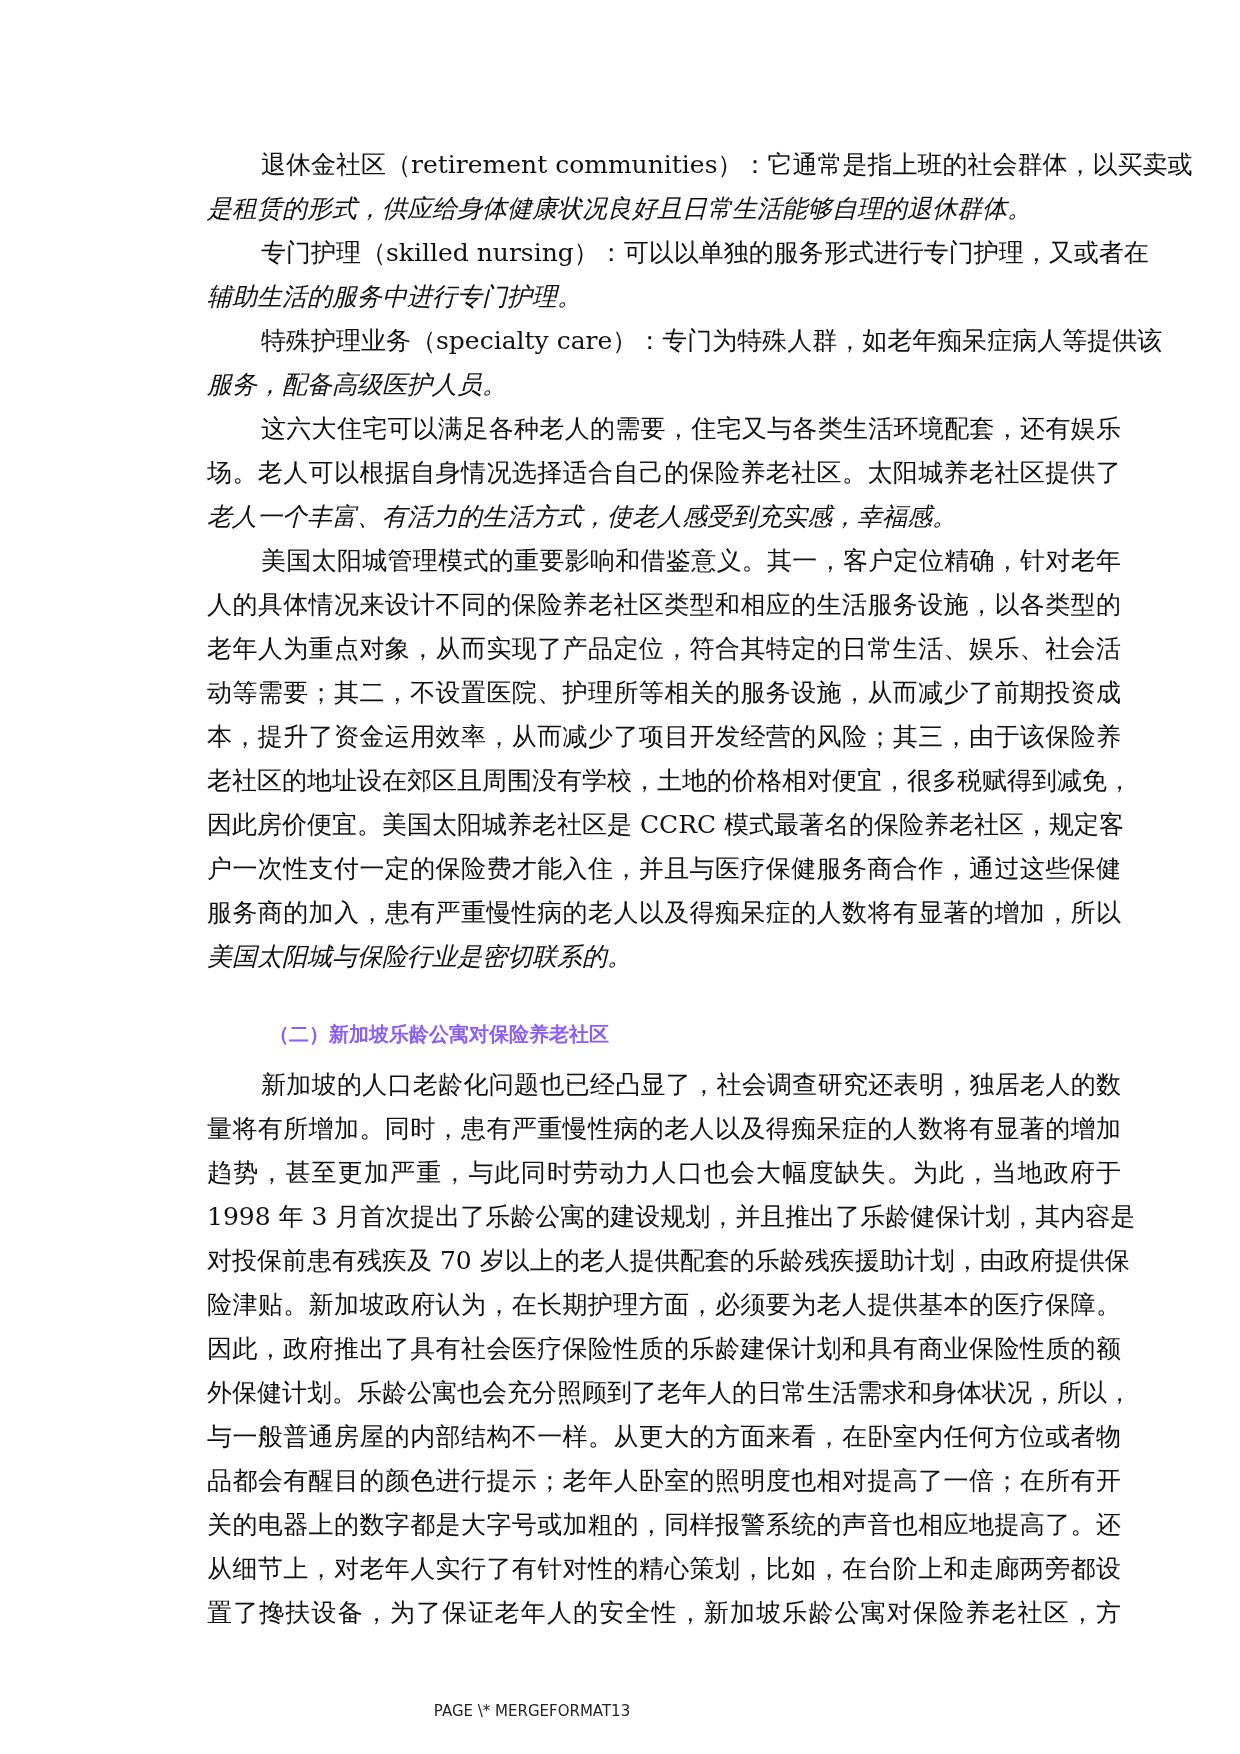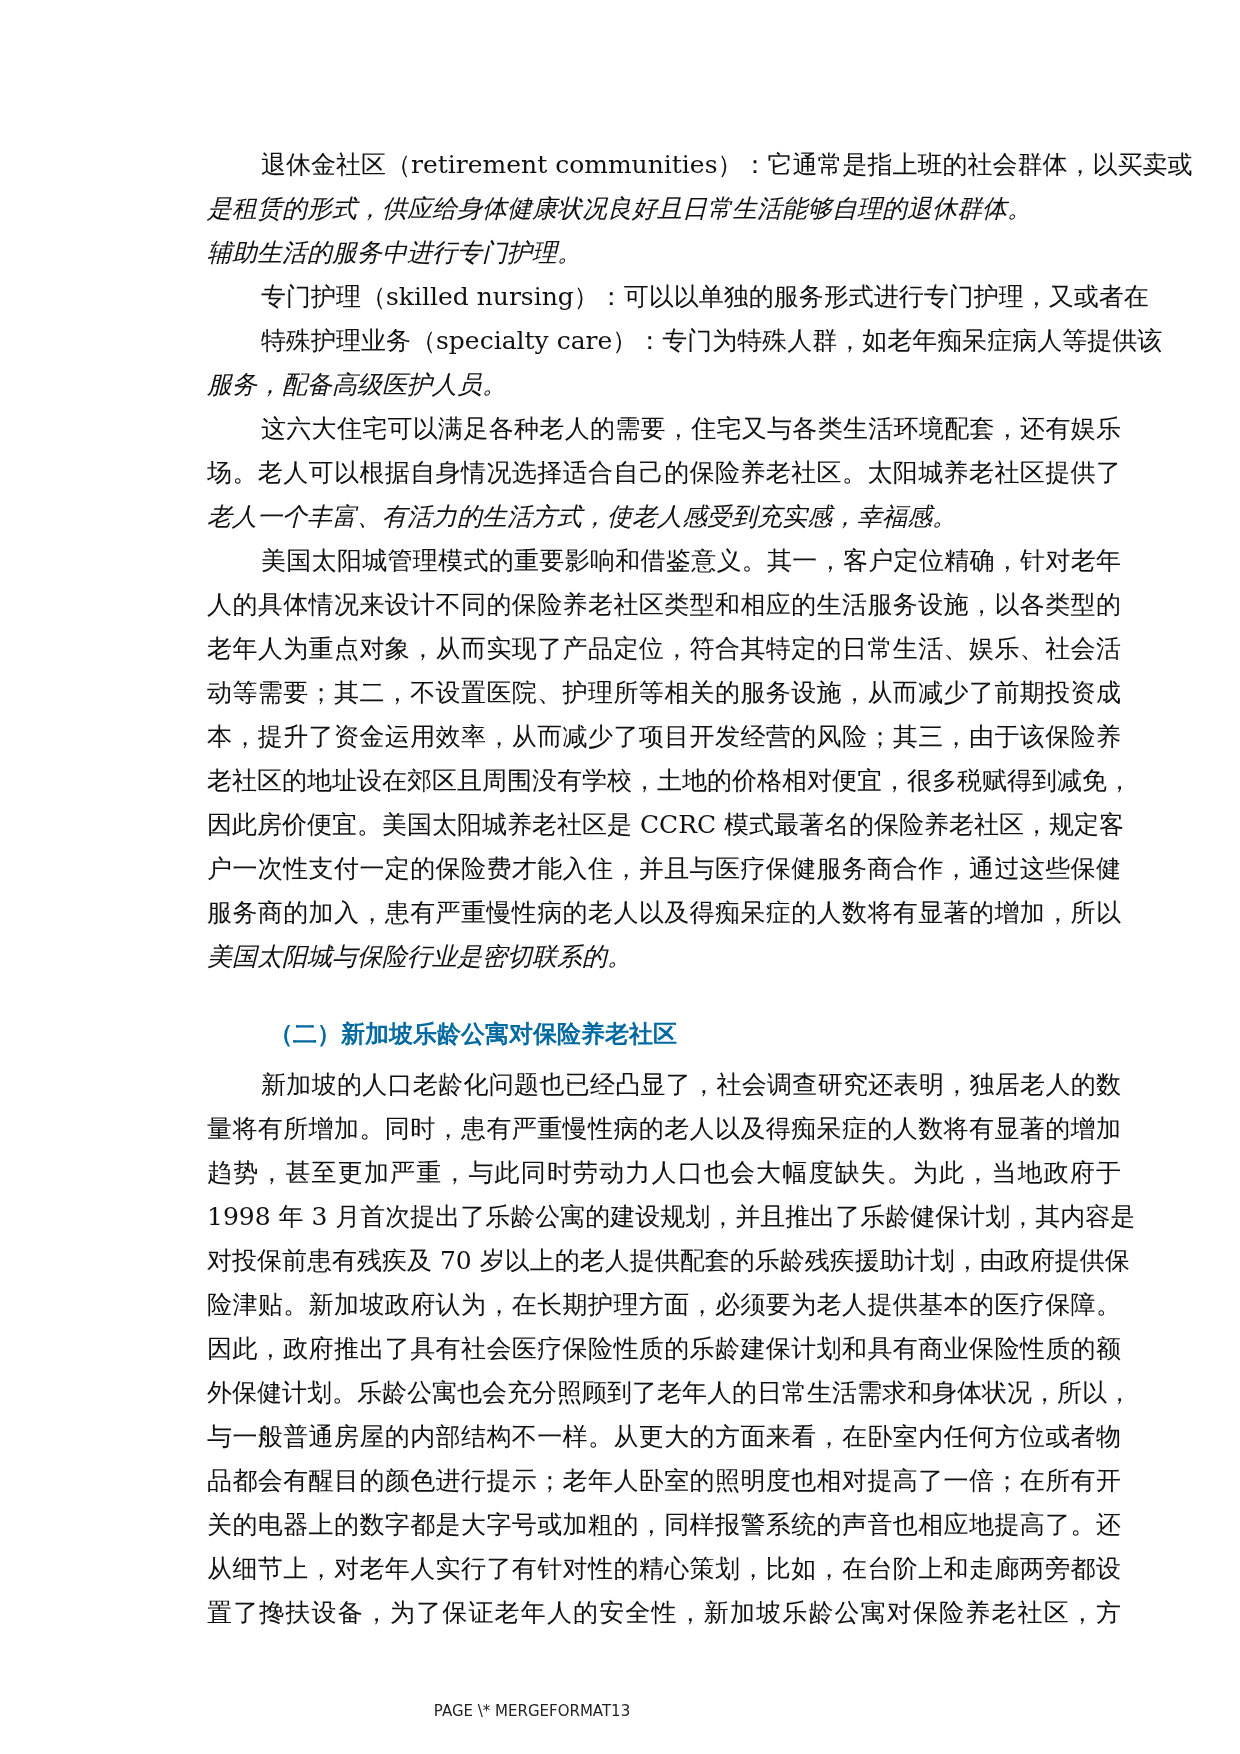--- a/index.html
+++ b/index.html
@@ -14,21 +14,21 @@
   }
   .line {
     height: 44px; line-height: 44px; white-space: nowrap; overflow: visible;
     text-align: justify; text-align-last: justify;
   }
   .line.last { text-align-last: left; font-style: italic; }
   .line.indent { padding-left: 54px; }
   .heading {
     height: 68px; line-height: 78px; padding-left: 62px;
     font-family: "DejaVu Sans", "Liberation Sans", sans-serif; font-weight: bold;
-    font-size: 24px; color: #0369a1; white-space: nowrap;
+    font-size: 20px; color: #8b5cf6; white-space: nowrap;
     margin-top: 0px;
   }
   .gap { height: 16px; }
   .footer {
     position: absolute; top: 1702px; left: 0; width: 988px; text-align: center;
     font-family: "DejaVu Sans", "Liberation Sans", sans-serif; font-size: 15px; color: #222;
     padding-left: 76px; box-sizing: border-box;
   }
 </style>
 </head>
@@ -36,22 +36,22 @@
 
 <div class="page">
   <div class="text-block">
 
     <div>
       <div class="line indent">退休金社区（retirement communities）：它通常是指上班的社会群体，以买卖或</div>
       <div class="line last">是租赁的形式，供应给身体健康状况良好且日常生活能够自理的退休群体。</div>
     </div>
 
     <div>
+      <div class="line indent">专门护理（skilled nursing）：可以以单独的服务形式进行专门护理，又或者在</div>
       <div class="line last">辅助生活的服务中进行专门护理。</div>
-      <div class="line indent">专门护理（skilled nursing）：可以以单独的服务形式进行专门护理，又或者在</div>
     </div>
 
     <div>
       <div class="line indent">特殊护理业务（specialty care）：专门为特殊人群，如老年痴呆症病人等提供该</div>
       <div class="line last">服务，配备高级医护人员。</div>
     </div>
 
     <div>
       <div class="line indent">这六大住宅可以满足各种老人的需要，住宅又与各类生活环境配套，还有娱乐</div>
       <div class="line">场。老人可以根据自身情况选择适合自己的保险养老社区。太阳城养老社区提供了</div>

